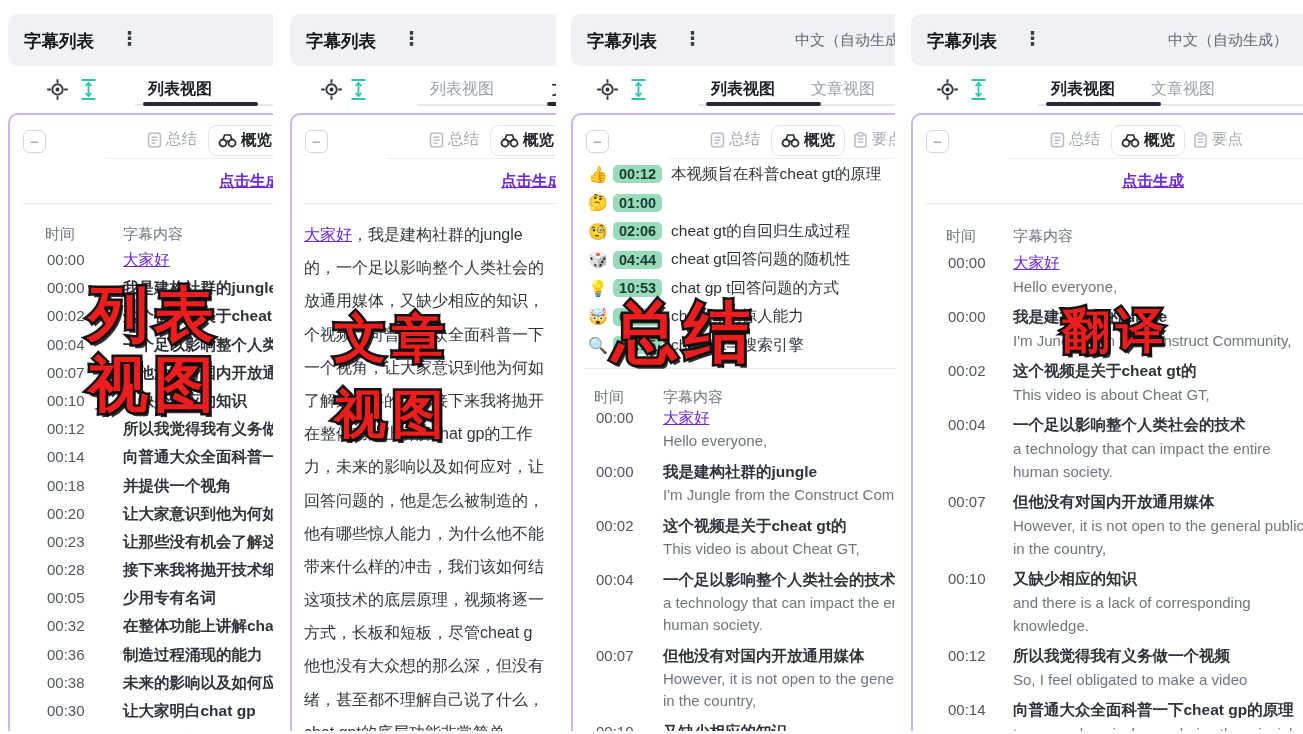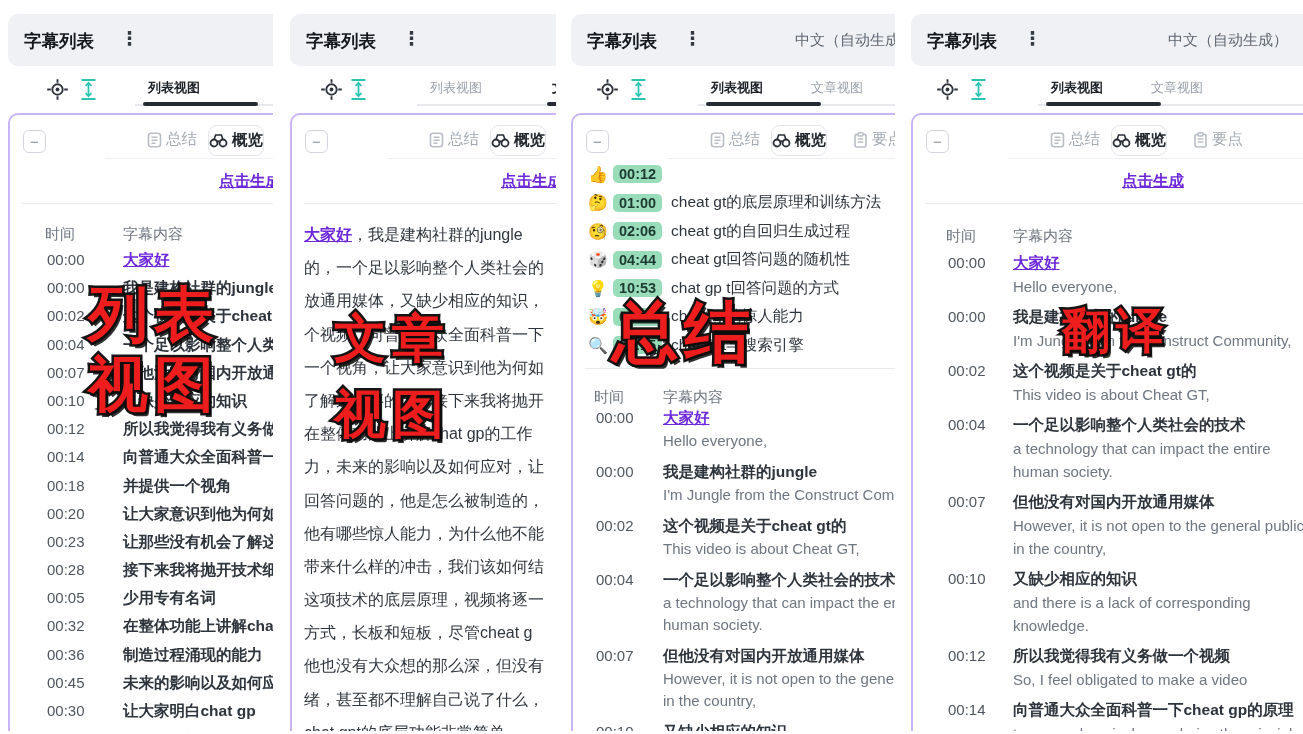--- a/index.html
+++ b/index.html
@@ -4,47 +4,47 @@
 <style>
   html,body{margin:0;padding:0}
   body{width:1303px;height:734px;position:relative;overflow:hidden;background:#fff;
        font-family:"Liberation Sans","DejaVu Sans",sans-serif;color:#2e343c}
   .panel{position:absolute;top:0;height:731px;overflow:hidden;background:#fff}
   .bar{position:absolute;left:8px;top:14px;width:484px;height:52px;background:#eff1f4;border-radius:10px}
   .title{position:absolute;left:16px;top:15px;font-size:17.5px;font-weight:700;color:#15181d;white-space:nowrap}
   .kebab{position:absolute;left:112px;top:13px;font-size:19px;font-weight:700;color:#343a42;cursor:pointer}
   .lang{position:absolute;top:17px;font-size:15px;color:#5f6670;white-space:nowrap}
   .icnbtn{position:absolute;top:78px;width:24px;height:24px;cursor:pointer}
-  .vtab{position:absolute;top:79px;font-size:13px;color:#9aa1ab;font-weight:500;white-space:nowrap;cursor:pointer}
+  .vtab{position:absolute;top:79px;font-size:16px;color:#9aa1ab;font-weight:500;white-space:nowrap;cursor:pointer}
   .vtab.active{color:#1c2027;font-weight:700}
   .tab-baseline{position:absolute;top:104px;left:135px;width:357px;height:2px;background:#e7e9ed}
   .tab-underline{position:absolute;top:102px;height:4px;width:115px;background:#272c34;border-radius:2px}
   .box{position:absolute;left:8px;top:113px;width:480px;height:650px;border:2px solid #c9b5f6;border-radius:10px;background:#fff}
   .collapse{position:absolute;left:13px;top:15px;width:23px;height:23px;border:1.5px solid #d2d6dc;border-radius:6px;
             background:#fff;color:#878e97;font-size:15px;line-height:20px;text-align:center;padding:0;cursor:pointer}
   .itab{position:absolute;top:14px;display:flex;align-items:center;gap:4px;font-size:15.5px;color:#a3aab3;white-space:nowrap;cursor:pointer}
   .itab .ic{display:flex;color:#b9bec6}
-  .itab.active{top:10px;background:#fff;border:1px solid #e2e5e9;border-radius:9px;padding:4px 0;color:#22262d;font-weight:600}
+  .itab.active{top:10px;background:#fff;border:1px solid #e2e5e9;border-radius:9px;padding:4px 9px;color:#22262d;font-weight:600}
   .itab.active .ic{color:#2a2f37}
   .strip-line{position:absolute;left:95px;right:0;top:43px;height:1px;background:#edeff2}
   .gen{position:absolute;left:0;right:0;top:56px;text-align:center;color:#6d28d9;font-weight:700;
        font-size:15.5px;text-decoration:underline;cursor:pointer}
   .divider{position:absolute;left:12px;right:-20px;height:1px;background:#e8ebee}
   .throw{position:absolute;left:0;right:0;font-size:15px;color:#6f7680}
   .th-time{position:absolute;left:calc(var(--timeX) - 2px)}
   .th-text{position:absolute;left:var(--textX)}
   .rows{position:absolute;left:0;right:-200px}
   .row{position:relative;height:var(--rowh,28.2px);line-height:var(--rowh,28.2px)}
   .trow{position:relative;margin-bottom:var(--rowmb,6px)}
   .time{position:absolute;left:var(--timeX);top:0;color:#4f565f;font-size:15px;line-height:inherit}
   .trow .time{line-height:var(--zhlh,25px)}
   .zh{margin-left:var(--textX);white-space:nowrap;color:#2e343c;font-weight:600;font-size:15.5px}
   .trow .zh{line-height:var(--zhlh,25px)}
   .en{margin-left:var(--textX);white-space:nowrap;color:#6e7680;font-weight:400;font-size:15px;line-height:var(--enlh,23px)}
-  .link{color:#6d28d9 !important;text-decoration:underline;font-weight:700;cursor:pointer}
+  .link{color:#6d28d9 !important;text-decoration:underline;font-weight:400;cursor:pointer}
   .article{position:absolute;left:12px;right:-220px}
   .pline{height:33.2px;line-height:33.2px;white-space:nowrap;font-size:16px;font-weight:500;color:#30363e}
   .sum{position:absolute;left:10px;top:45px;right:-40px}
   .sitem{display:flex;align-items:center;height:28.5px;white-space:nowrap;cursor:pointer}
   .semoji{width:30px;font-size:16px;text-align:center;flex:none}
   .sbadge{background:#98dcba;color:#1d3a31;font-weight:700;font-size:14.5px;border-radius:5px;
           padding:1px 6px;margin-right:9px;flex:none}
   .stext{font-size:15.5px;color:#2e343c;font-weight:500}
   .red{position:absolute;z-index:50;color:#ee1d1d;font-weight:900;font-size:64px;line-height:72px;letter-spacing:6px;
        white-space:pre-line;-webkit-text-stroke:5px #141414;paint-order:stroke fill;
@@ -157,21 +157,21 @@
         </div>
         <div class="row">
           <span class="time">00:32</span>
           <div class="zh">在整体功能上讲解chat gp</div>
         </div>
         <div class="row">
           <span class="time">00:36</span>
           <div class="zh">制造过程涌现的能力</div>
         </div>
         <div class="row">
-          <span class="time">00:45</span>
+          <span class="time">00:38</span>
           <div class="zh">未来的影响以及如何应对</div>
         </div>
         <div class="row">
           <span class="time">00:30</span>
           <div class="zh">让大家明白chat gp</div>
         </div>
         <div class="row">
           <span class="time">00:44</span>
           <div class="zh">他是怎么被制造的</div>
         </div>
@@ -299,25 +299,25 @@
             <path d="M4.7 7h5.6M4.7 10h5.6" stroke="currentColor" stroke-width="1.5"></path>
           </svg>
         </span>
         <span class="ilb">要点</span>
       </span>
       <div class="divider" style="top: 253px;"></div>
       <div class="sum">
         <div class="sitem">
           <span class="semoji">👍</span>
           <span class="sbadge">00:12</span>
+          <span class="stext">本视频旨在科普cheat gt的原理</span>
         </div>
         <div class="sitem">
           <span class="semoji">🤔</span>
           <span class="sbadge">01:00</span>
-          <span class="stext">cheat gt的底层原理和训练方法</span>
         </div>
         <div class="sitem">
           <span class="semoji">🧐</span>
           <span class="sbadge">02:06</span>
           <span class="stext">cheat gt的自回归生成过程</span>
         </div>
         <div class="sitem">
           <span class="semoji">🎲</span>
           <span class="sbadge">04:44</span>
           <span class="stext">cheat gt回答问题的随机性</span>

